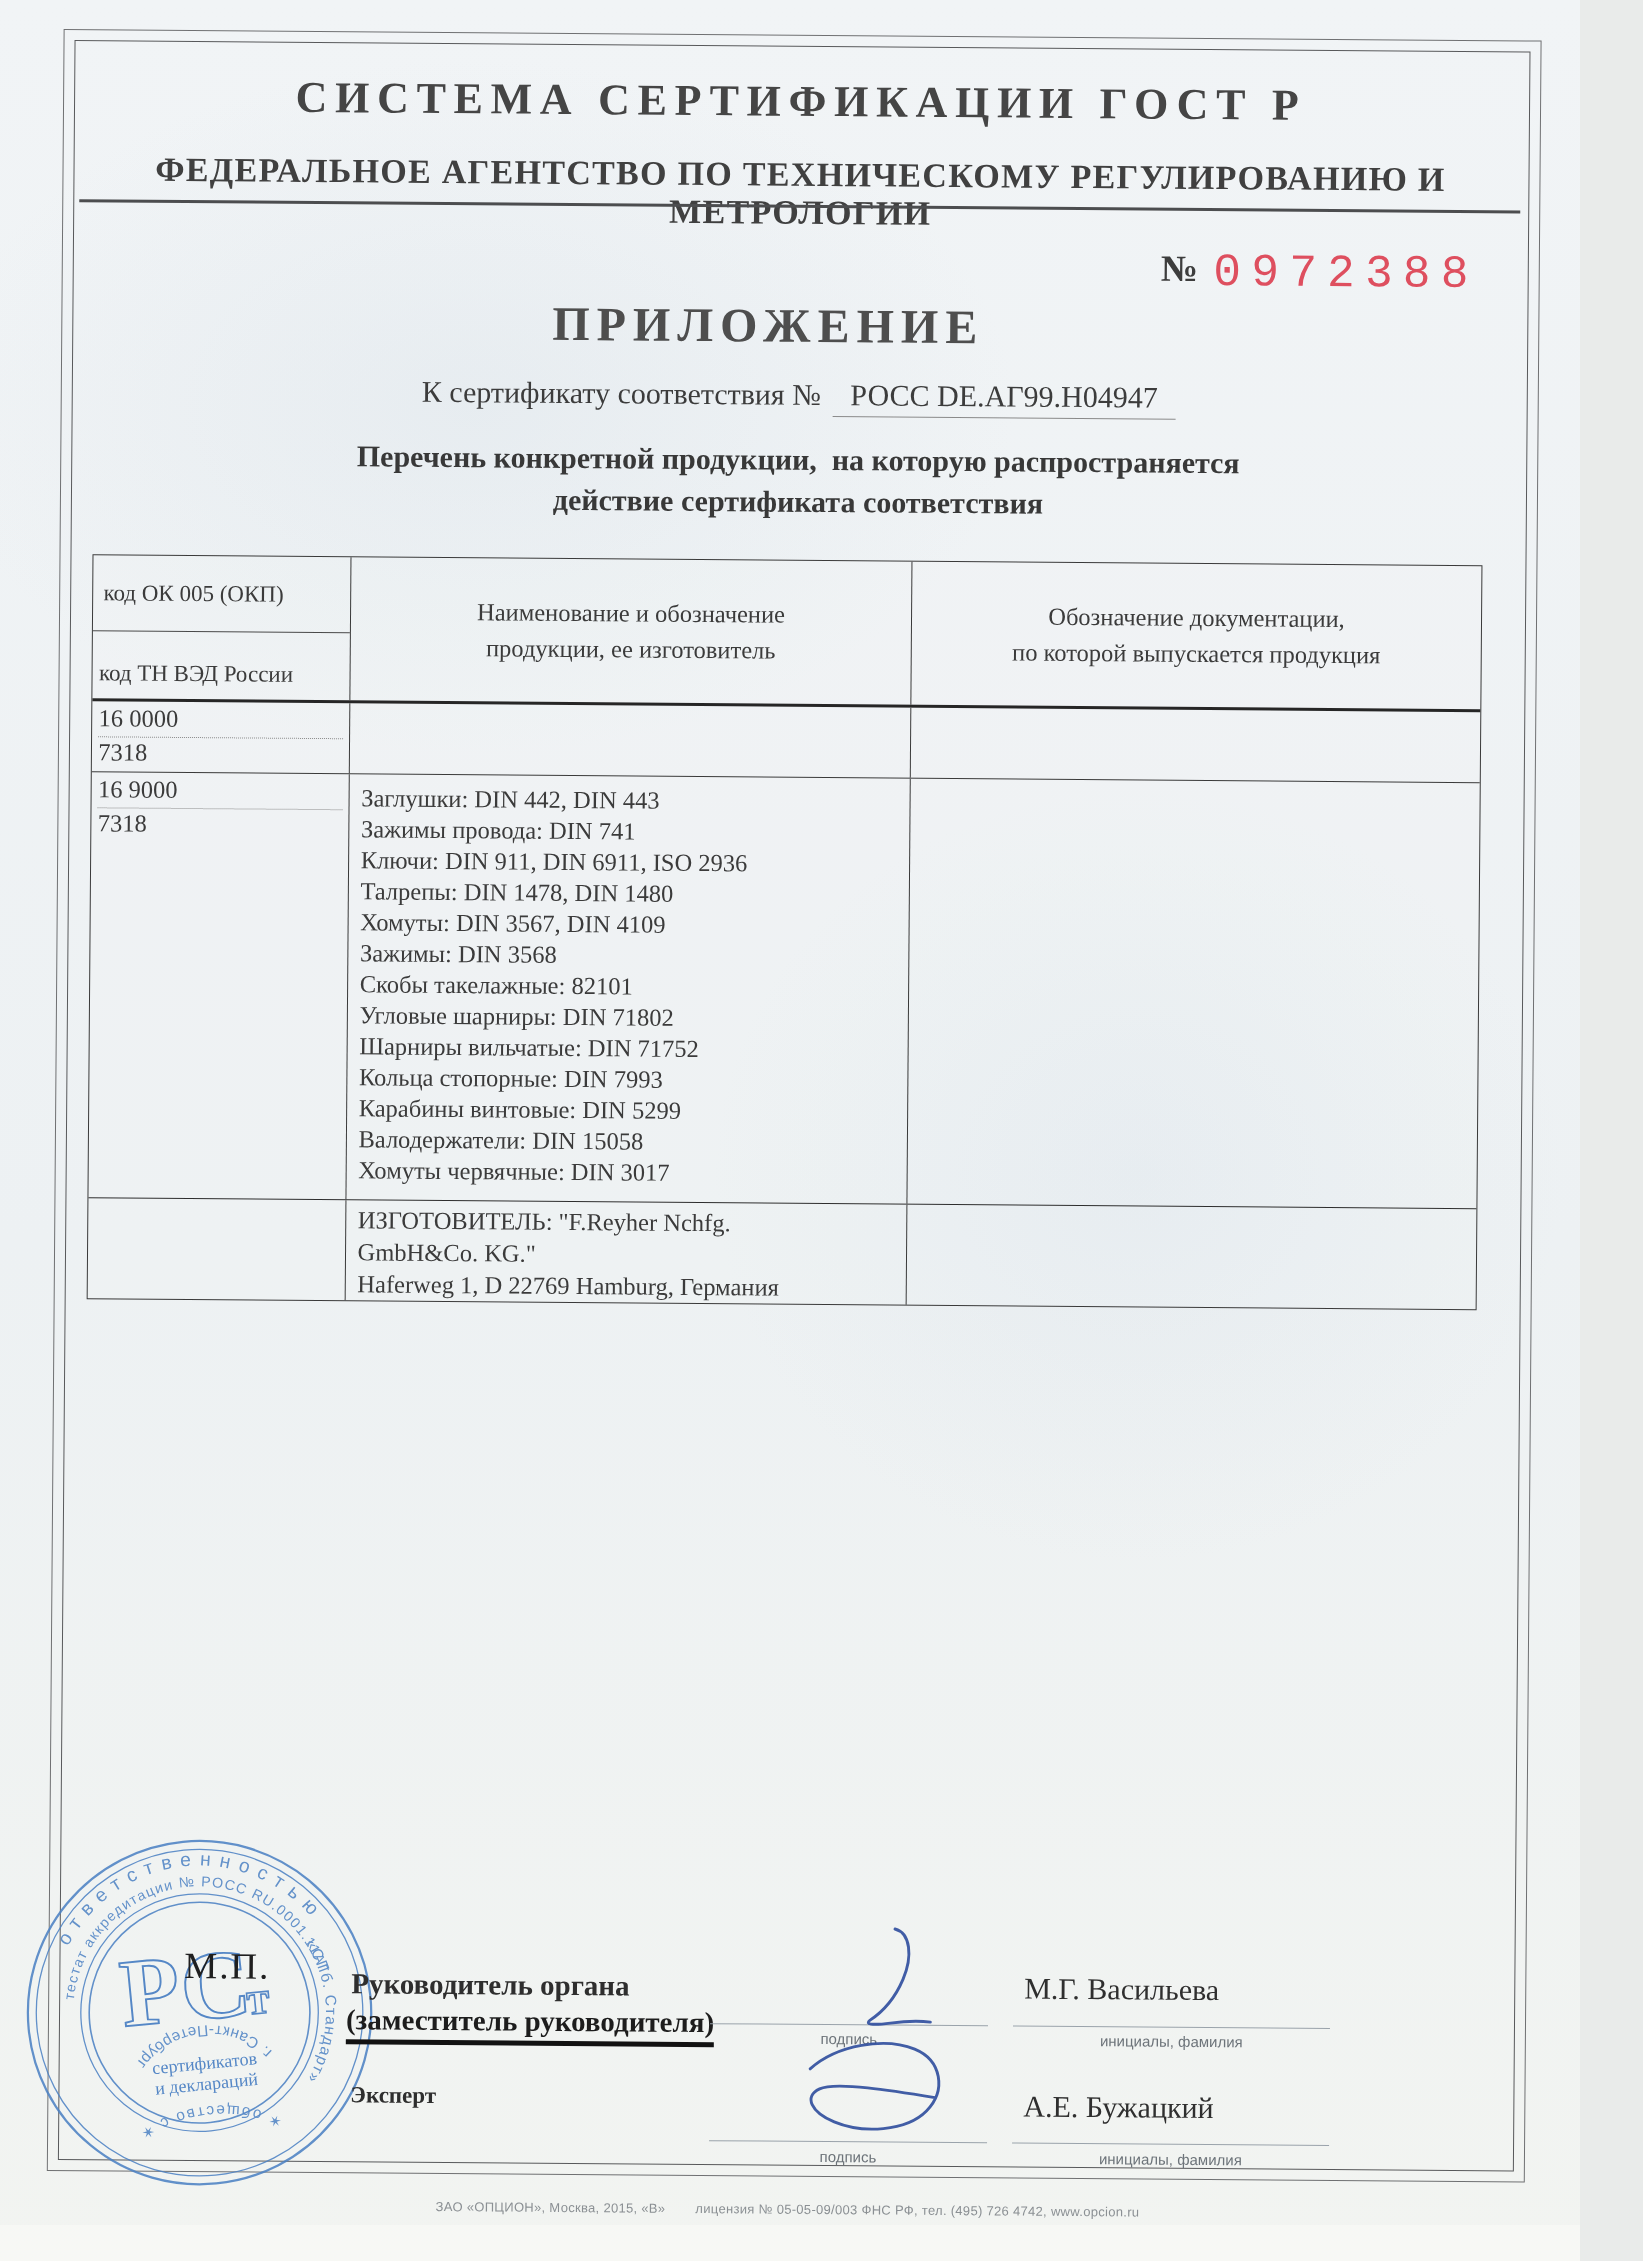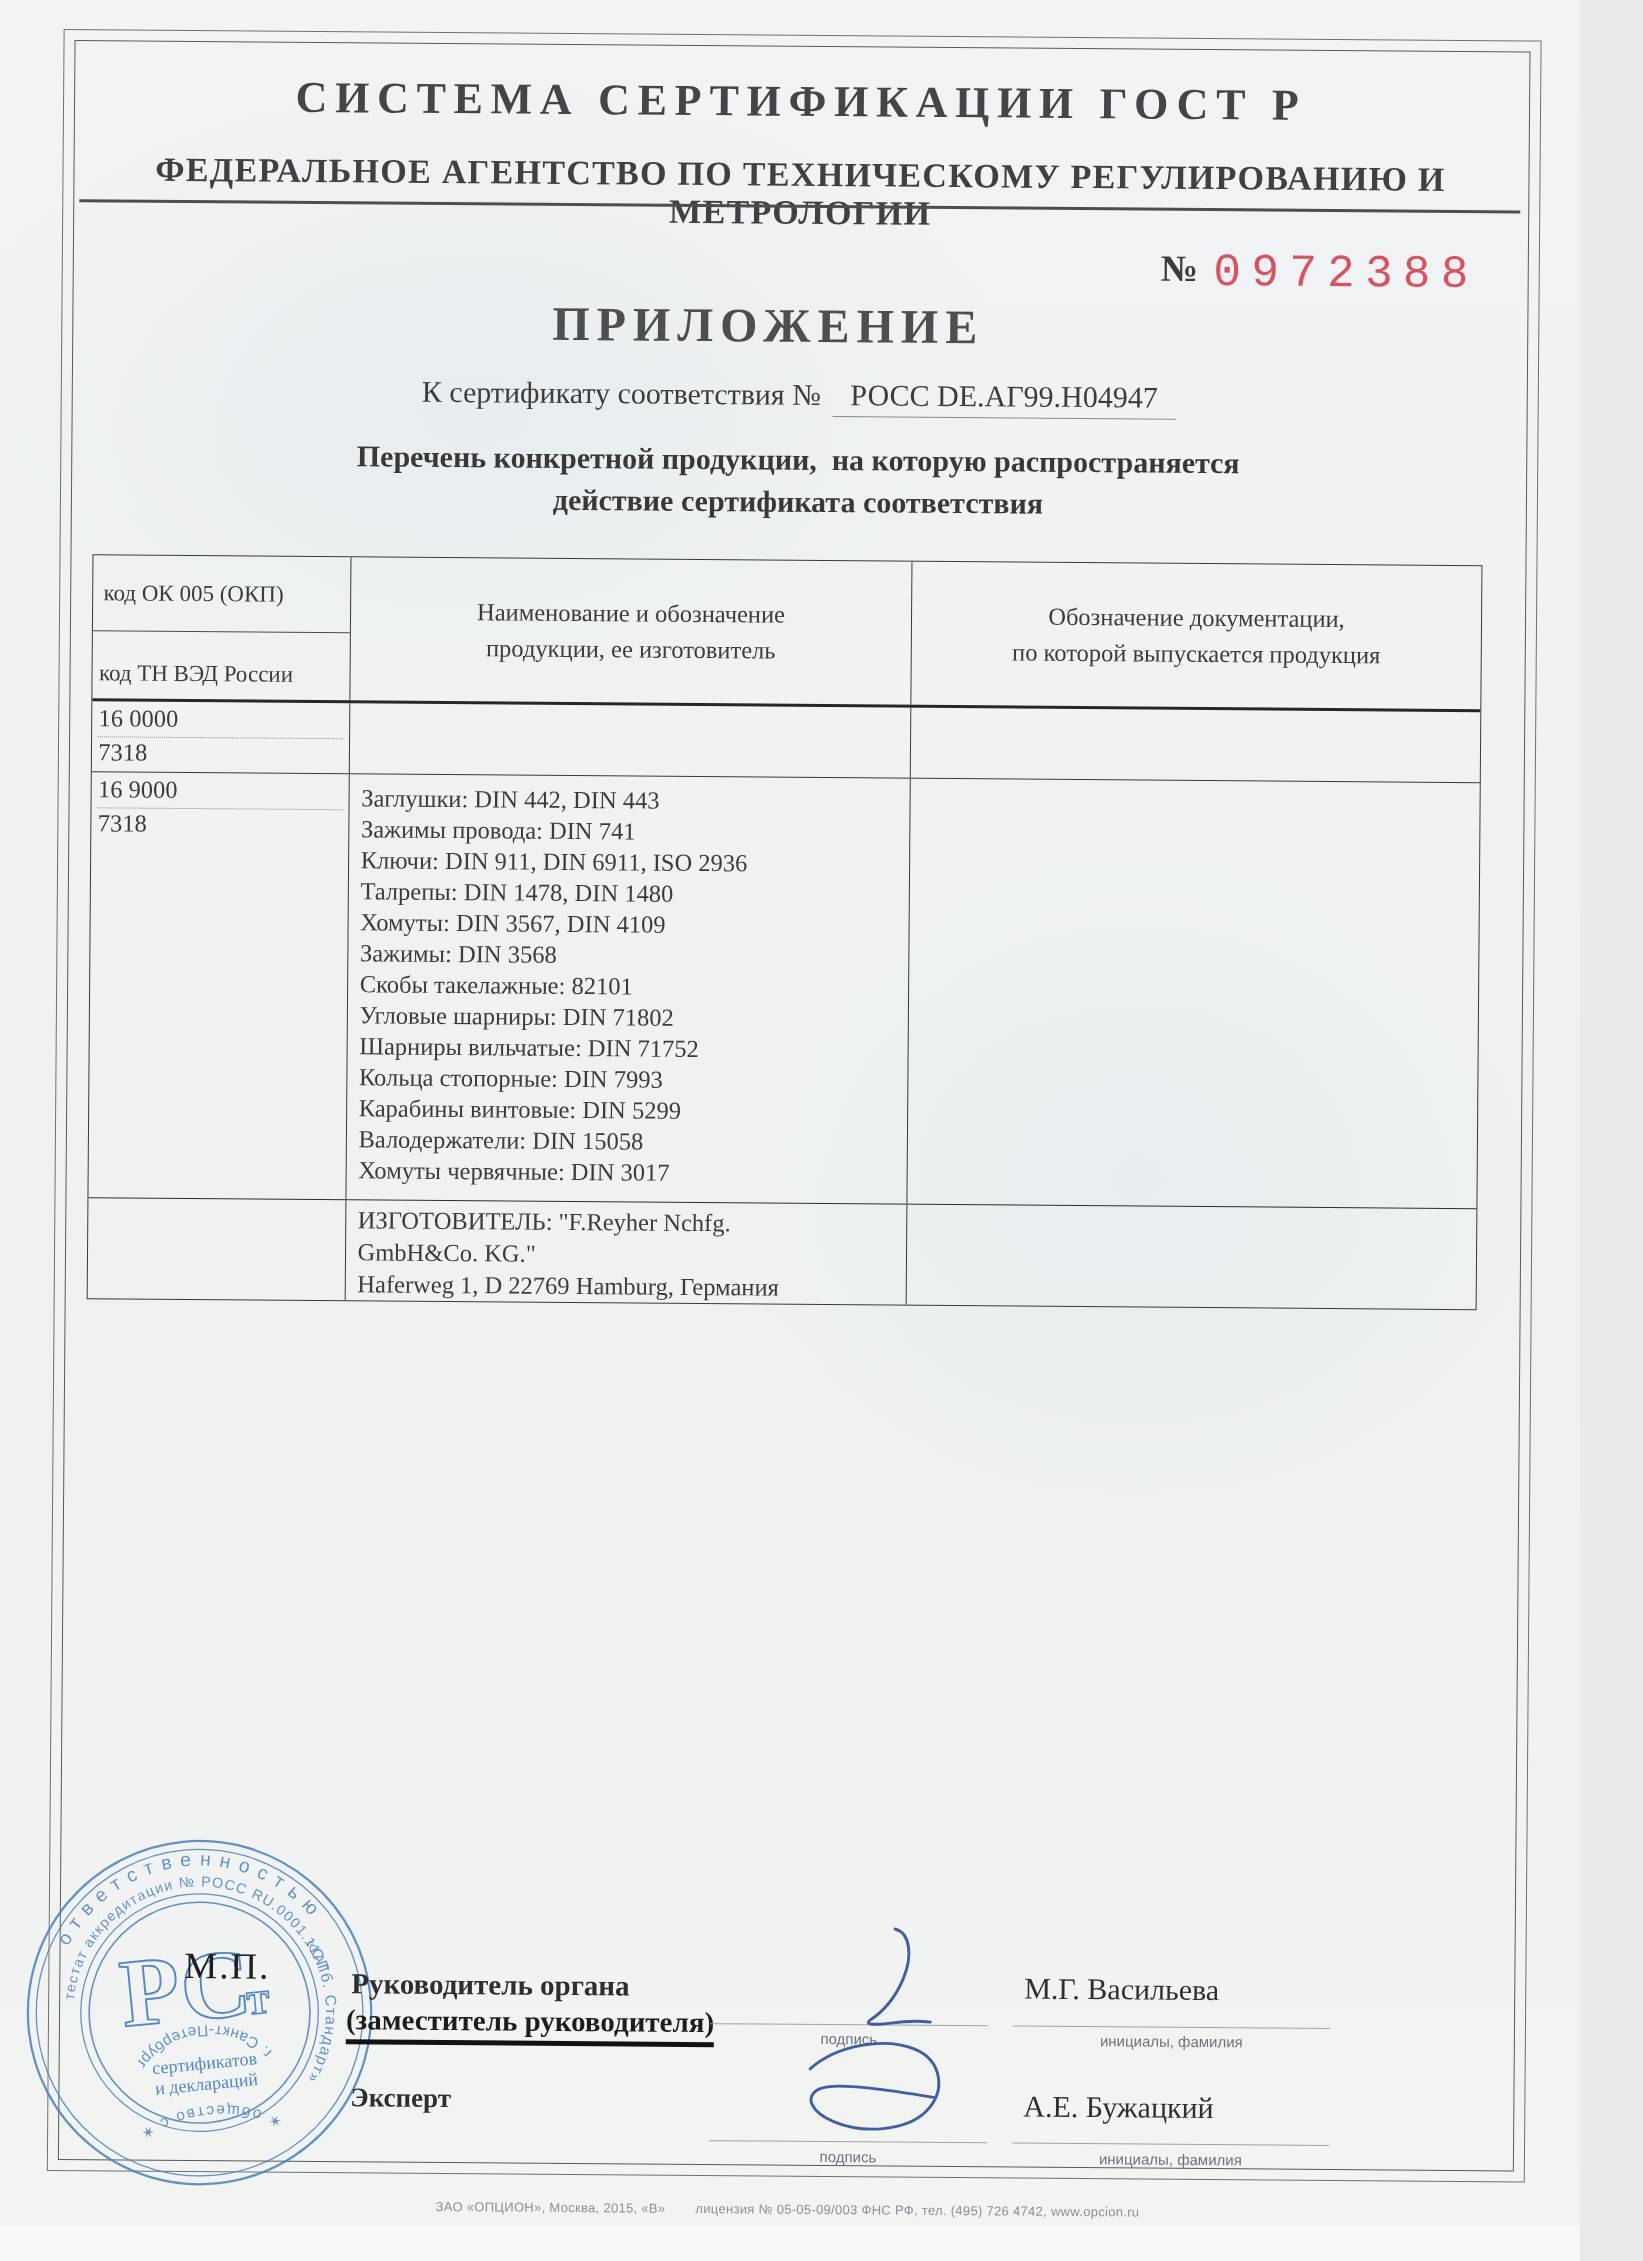--- a/index.html
+++ b/index.html
@@ -60,21 +60,21 @@
   .mfr{padding:3.9px 11.6px 0 11.6px;font-size:24.5px;line-height:32px;}
 
   
   .stamp{left:0px;top:1811px;width:413px;height:413px;transform:rotate(-6deg);opacity:.95;}
   .mp{left:153px;top:1949px;font-size:37px;letter-spacing:1.9px;color:#1f1f1f;margin-left:38px;}
 
   
   .role1a{left:358px;top:1971px;font-size:29px;font-weight:bold;color:#2e2e2e;}
   .role1b{left:353px;top:2007px;font-size:29px;font-weight:bold;color:#1d1d1d;
           border-bottom:5.8px solid #121212;padding-bottom:2.6px;}
-  .role2{left:358px;top:2086px;font-size:27px;font-weight:bold;color:#2e2e2e;}
+  .role2{left:358px;top:2086px;font-size:23px;font-weight:bold;color:#2e2e2e;}
   .sline{height:0;border-top:1.3px solid #9aa3ab;}
   .sl1{left:717px;top:2024px;width:278px;}
   .sl2{left:717px;top:2141px;width:278px;}
   .nl1{left:1020px;top:2024px;width:317px;}
   .nl2{left:1020px;top:2141px;width:317px;}
   .cap{font-family:"Liberation Sans", sans-serif;font-size:15px;color:#6d747a;text-align:center;}
   .cap-s1{left:717px;top:2030px;width:278px;}
   .cap-s2{left:717px;top:2148px;width:278px;}
   .cap-n1{left:1020px;top:2030px;width:317px;}
   .cap-n2{left:1020px;top:2148px;width:317px;}

